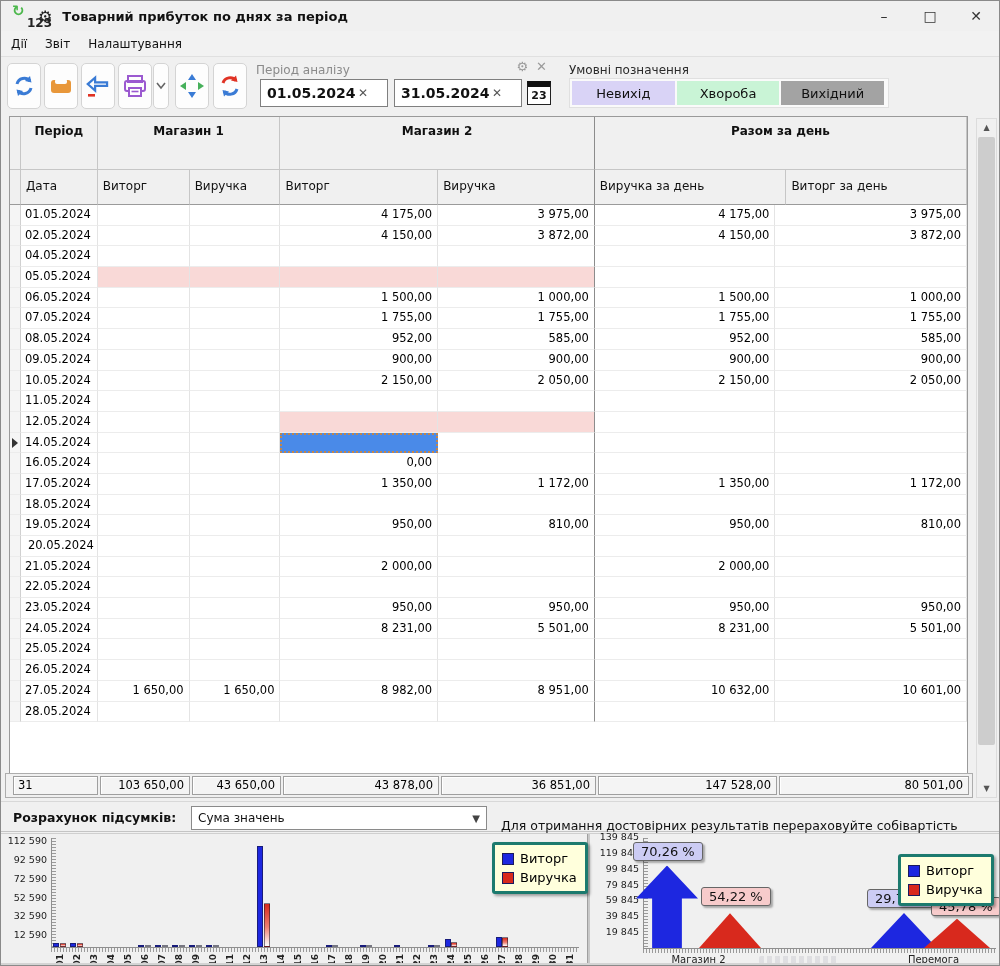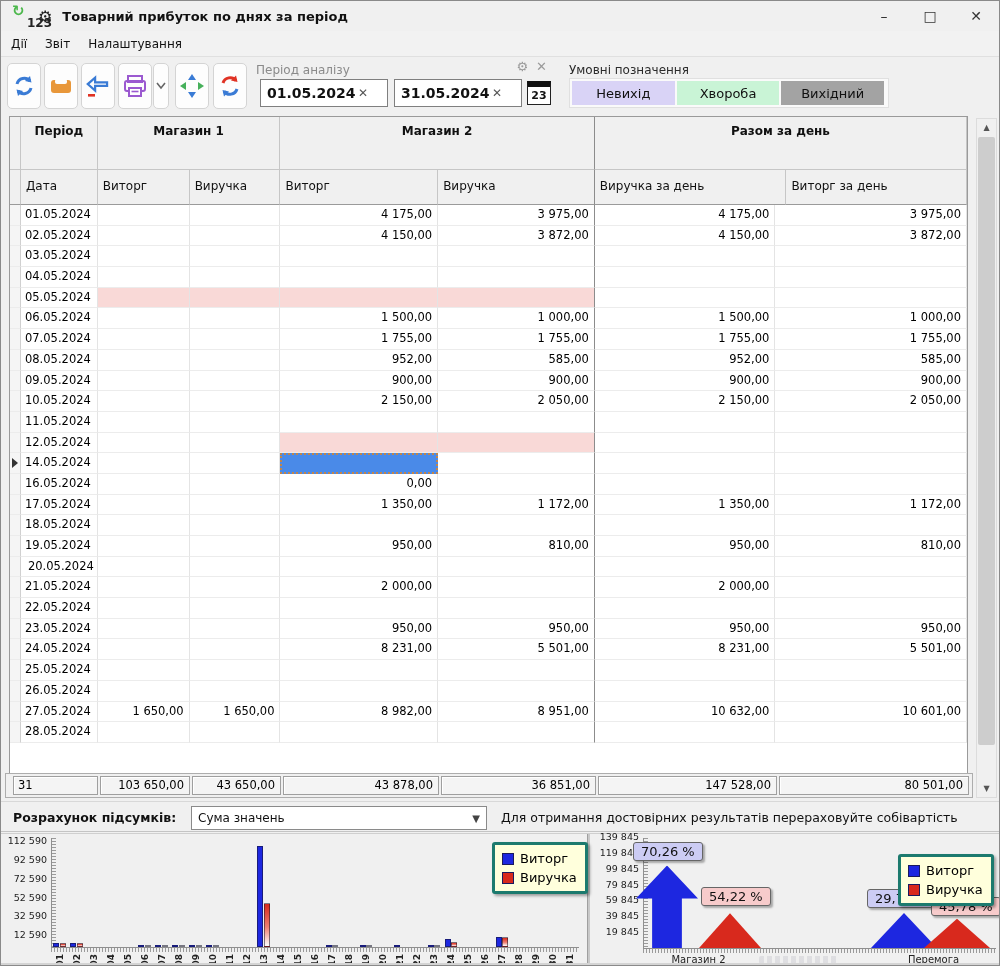--- a/index.html
+++ b/index.html
@@ -62,21 +62,21 @@
   #vscroll { position:absolute; left:975px; top:117px; width:21px; height:680px; background:#f0f0f0; border:1px solid #dcdcdc; }
   .sb-arrow { position:absolute; left:0; width:19px; height:17px; color:#555; font-size:8px; display:flex; align-items:center; justify-content:center; }
   #sb-thumb { position:absolute; left:1px; top:18px; width:17px; height:608px; background:#cdcdcd; border-radius:2px; }
 
   
   #footerbar { position:absolute; left:0; top:800px; width:100%; height:31px; background:#f0f0f0; border-top:1px solid #d8d8d8; border-bottom:1px solid #c4c4c4; }
   #footer-label { position:absolute; left:12px; top:8px; font-size:12.5px; font-weight:bold; color:#111; }
   #footer-select { position:absolute; left:190px; top:4px; width:296px; height:24px; background:#fff; border:1px solid #8a8a8a; display:flex; align-items:center; }
   #footer-select .val { font-size:12px; color:#111; padding-left:6px; flex:1; }
   #footer-select .chev { font-size:10px; color:#444; padding-right:6px; }
-  #footer-note { position:absolute; left:500px; top:8px; font-size:12.5px; color:#111; }
+  #footer-note { position:absolute; left:500px; top:16px; font-size:12.5px; color:#111; }
 
   
   #charts { position:absolute; left:0; top:832px; width:100%; height:131px; background:#f0f0f0; border-top:1px solid #cfcfcf; }
   #chartL { position:absolute; left:0; top:0; width:586px; height:131px; }
   #chartR { position:absolute; left:590px; top:0; width:410px; height:131px; }
   #chart-divider { position:absolute; left:586px; top:0; width:3px; height:131px; background:#c8c8c8; border-left:1px solid #9f9f9f; }
   .ylab { position:absolute; font-size:9.5px; font-weight:normal; color:#222; text-align:right; width:44px; }
   .axis-v { position:absolute; width:1px; background:#8f8f8f; }
   .axis-h { position:absolute; height:1px; background:#8f8f8f; }
   .tickstrip { position:absolute; height:4px; background:repeating-linear-gradient(to right,#9a9a9a 0 1px,transparent 1px 3px); }
@@ -232,30 +232,20 @@
         </div>
         <div class="brow">
           <div class="bcell ind" style="width: 11px;"></div>
           <div class="bcell date" style="width: 77px;">02.05.2024</div>
           <div class="bcell num" style="width: 92px;"></div>
           <div class="bcell num" style="width: 91px;"></div>
           <div class="bcell num" style="width: 158px;">4 150,00</div>
           <div class="bcell num heavy" style="width: 157px;">3 872,00</div>
           <div class="bcell num" style="width: 181px;">4 150,00</div>
           <div class="bcell num" style="width: 192px;">3 872,00</div>
-        </div>
-        <div class="brow">
-          <div class="bcell ind" style="width: 11px;"></div>
-          <div class="bcell date" style="width: 77px;">03.05.2024</div>
-          <div class="bcell num" style="width: 92px;"></div>
-          <div class="bcell num" style="width: 91px;"></div>
-          <div class="bcell num" style="width: 158px;"></div>
-          <div class="bcell num heavy" style="width: 157px;"></div>
-          <div class="bcell num" style="width: 181px;"></div>
-          <div class="bcell num" style="width: 192px;"></div>
         </div>
         <div class="brow">
           <div class="bcell ind" style="width: 11px;"></div>
           <div class="bcell date" style="width: 77px;">04.05.2024</div>
           <div class="bcell num" style="width: 92px;"></div>
           <div class="bcell num" style="width: 91px;"></div>
           <div class="bcell num" style="width: 158px;"></div>
           <div class="bcell num heavy" style="width: 157px;"></div>
           <div class="bcell num" style="width: 181px;"></div>
           <div class="bcell num" style="width: 192px;"></div>

